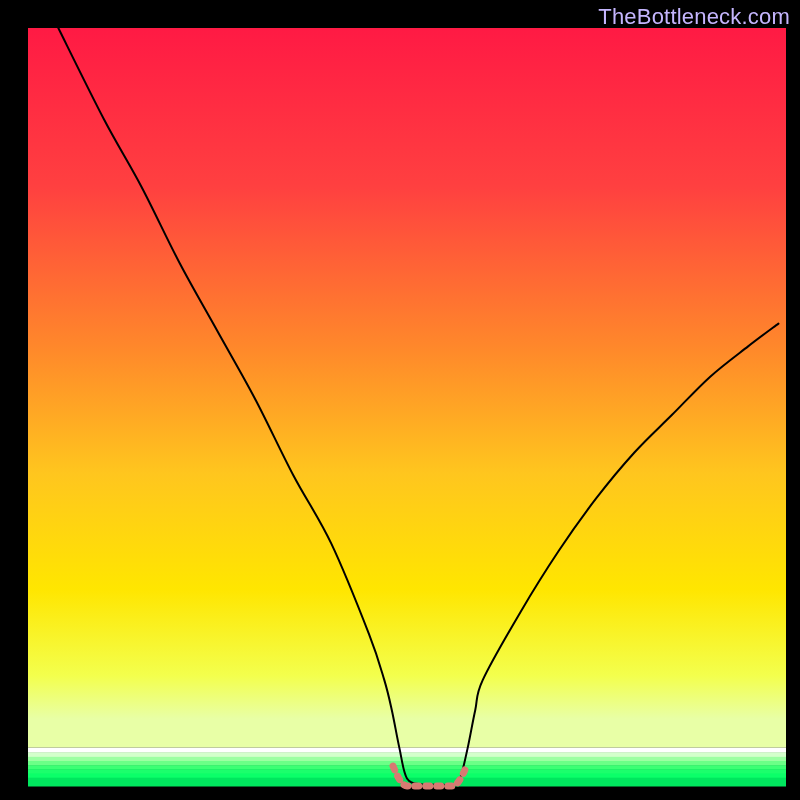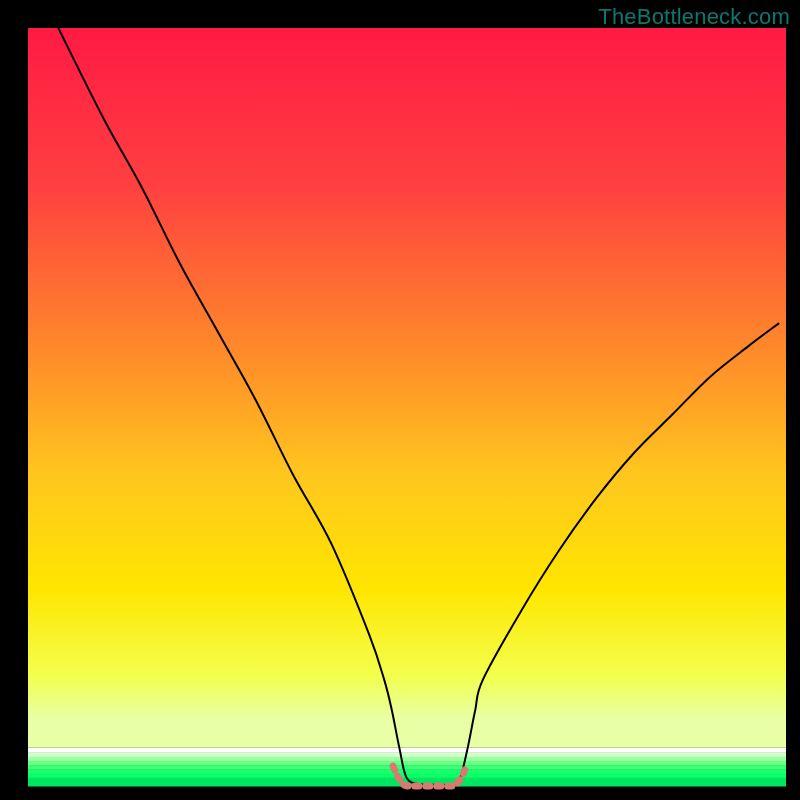--- a/index.html
+++ b/index.html
@@ -13,21 +13,21 @@
   }
   .frame {
     position: absolute;
     inset: 0;
     background: #000;
   }
   .watermark {
     position: absolute;
     top: 4px;
     right: 10px;
-    color: #0f766e;
+    color: #c4b5fd;
     font-size: 22px;
     letter-spacing: 0.2px;
     z-index: 5;
   }
   svg {
     position: absolute;
     inset: 0;
   }
 </style>
 </head>

